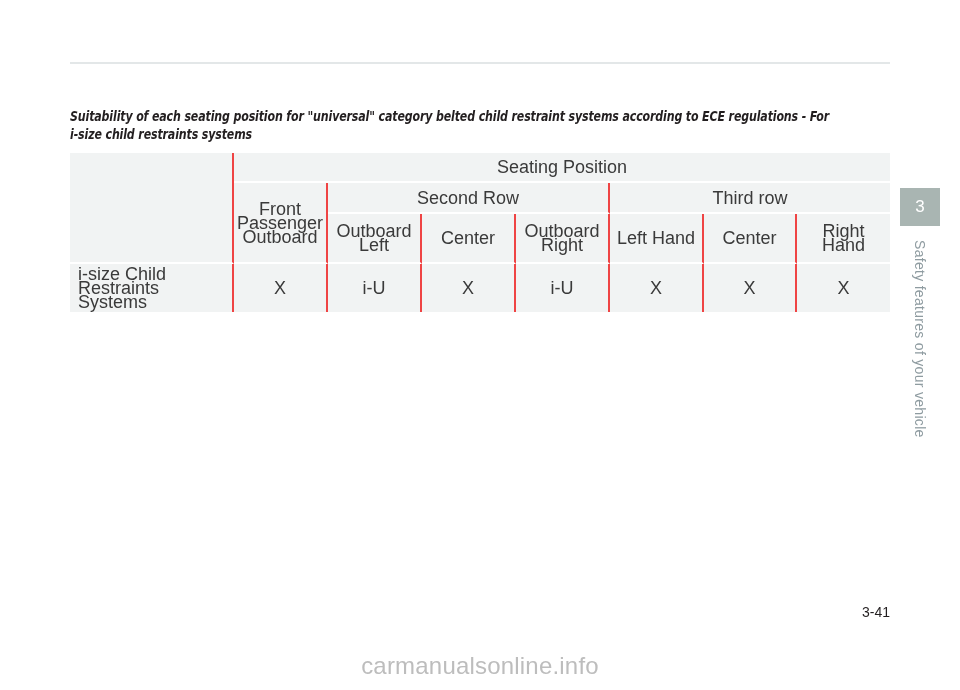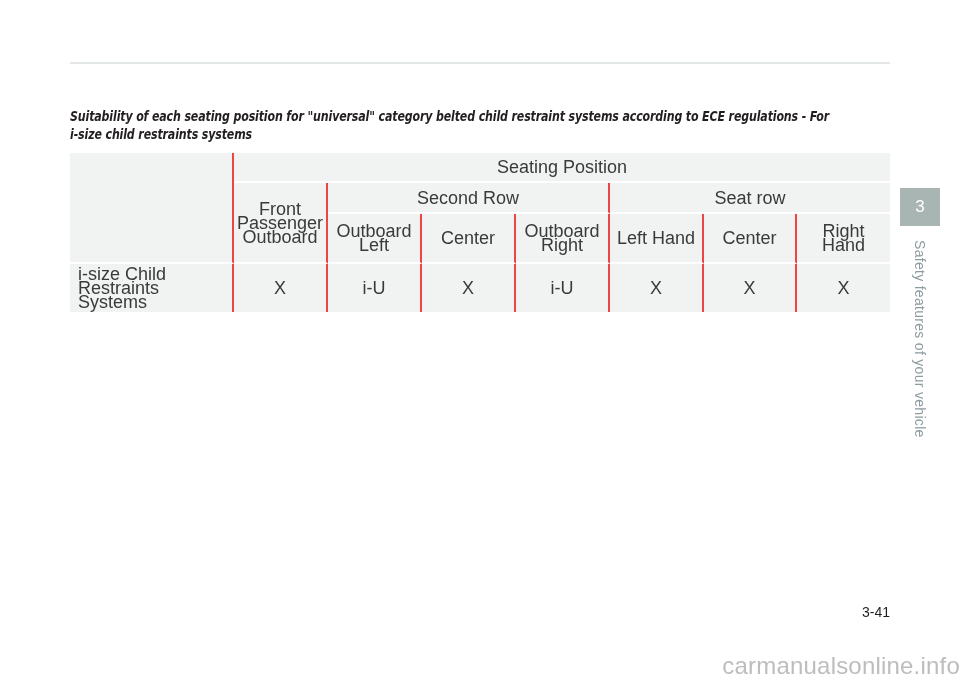--- a/index.html
+++ b/index.html
@@ -158,21 +158,21 @@
     width: 890px;
     text-align: right;
     font-size: 14px;
     color: #231f20;
   }
   .watermark {
     position: absolute;
     left: 0;
     top: 652px;
     width: 960px;
-    text-align: right;
+    text-align: center;
     font-size: 24px;
     color: #bdbdbd;
     letter-spacing: 0.2px;
   }
 </style>
 </head>
 <body>
 
 <div class="page">
 
@@ -194,21 +194,21 @@
         <col style="width:93px">
       </colgroup>
       <tbody>
         <tr>
           <td class="cell-blank h-seating" rowspan="3"></td>
           <td class="h-seating" colspan="7">Seating Position</td>
         </tr>
         <tr>
           <td class="h-group" rowspan="2">Front Passenger Outboard</td>
           <td class="h-group" colspan="3">Second Row</td>
-          <td class="h-group" colspan="3">Seat row</td>
+          <td class="h-group" colspan="3">Third row</td>
         </tr>
         <tr>
           <td class="h-sub">Outboard Left</td>
           <td class="h-sub">Center</td>
           <td class="h-sub">Outboard Right</td>
           <td class="h-sub">Left Hand</td>
           <td class="h-sub">Center</td>
           <td class="h-sub">Right Hand</td>
         </tr>
         <tr>

